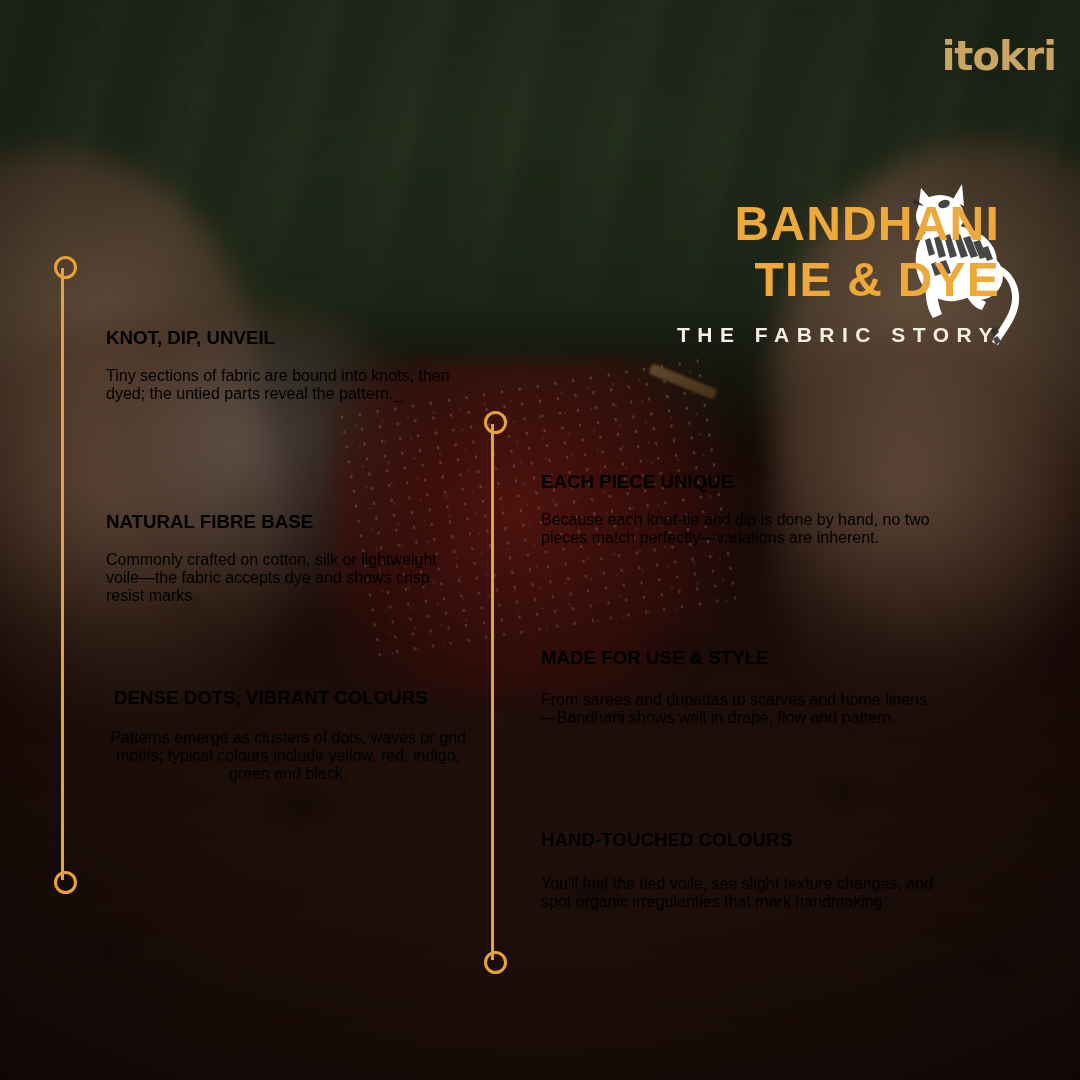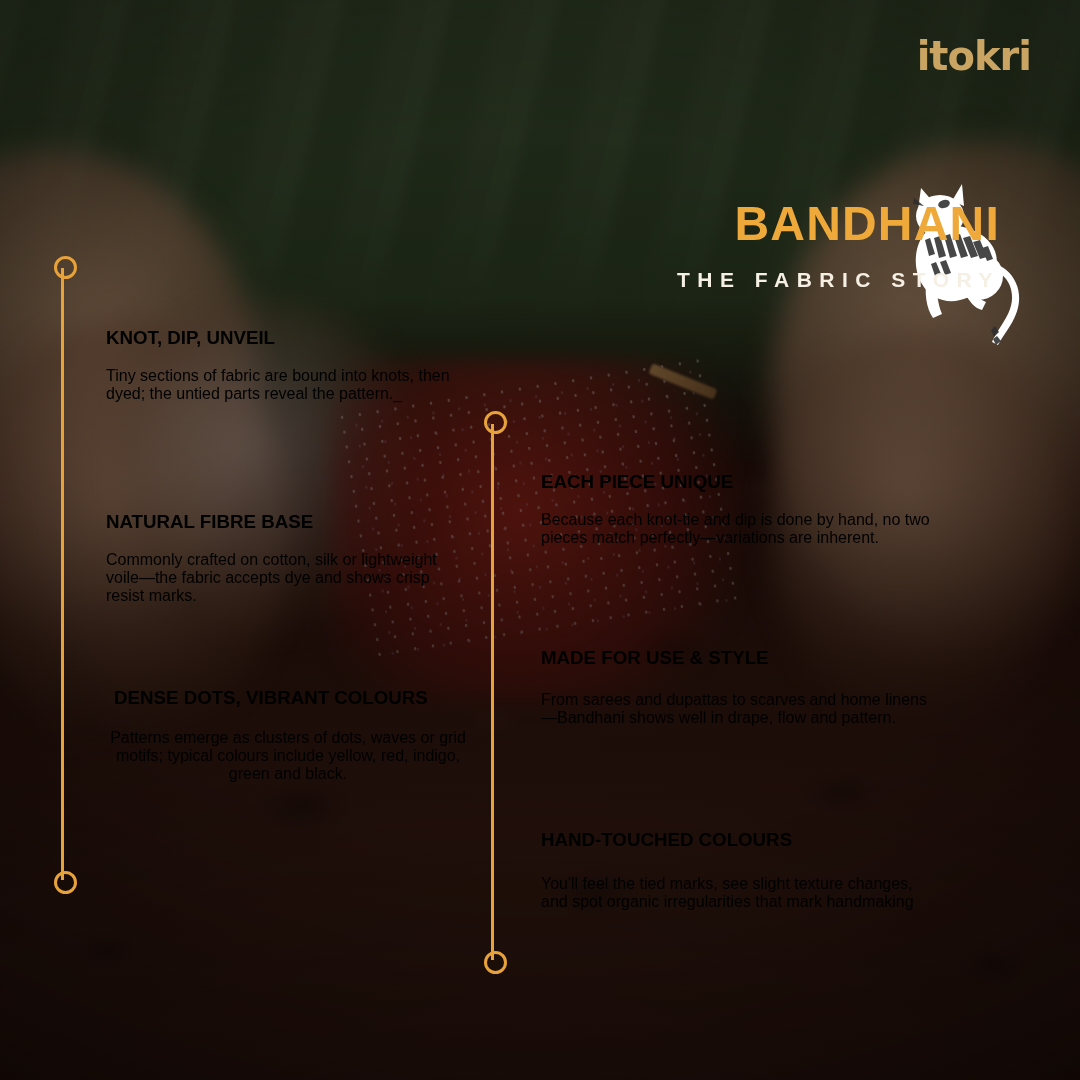--- a/index.html
+++ b/index.html
@@ -109,21 +109,21 @@
       linear-gradient(180deg, rgba(0,0,0,.30) 0%, rgba(0,0,0,.42) 26%, rgba(0,0,0,.50) 52%, rgba(0,0,0,.58) 78%, rgba(0,0,0,.62) 100%);
   }
   .bg-vignette{
     background:radial-gradient(120% 85% at 50% 45%, rgba(0,0,0,0) 38%, rgba(0,0,0,.45) 78%, rgba(0,0,0,.68) 100%);
   }
 
   
   .content{position:absolute;inset:0;}
 
   .logo{
-    position:absolute;right:49px;top:36px;
+    position:absolute;right:24px;top:36px;
     font-size:40px;font-weight:700;letter-spacing:-1px;
     color:#c9a463;
     font-family:"DejaVu Sans", sans-serif;
     line-height:1;
   }
 
   
   .title-block{
     position:absolute;left:540px;top:196px;width:460px;
     text-align:right;
@@ -233,20 +233,21 @@
           <path d="M36 86 l5 12 -6 2 -4 -12 Z"></path>
           <path d="M46 84 l5 13 -6 2 -5 -13 Z"></path>
           <path d="M95 150 l4 6 -5 5 -3 -7 Z"></path>
           <path d="M97 160 l4 5 -5 4 -3 -6 Z"></path>
         </g>
       </svg>
     </div>
 
     <div class="title-block">
       <div class="title-l1">BANDHANI</div>
+      <div class="title-l2">TIE &amp; DYE</div>
       <div class="subtitle">THE FABRIC STORY</div>
     </div>
 
     <div class="rail rail-left"></div>
     <div class="node node-l-top"></div>
     <div class="node node-l-bot"></div>
 
     <div class="rail rail-right"></div>
     <div class="node node-r-top"></div>
     <div class="node node-r-bot"></div>
@@ -271,17 +272,17 @@
       <p style="margin-top:18px;">Because each knot-tie and dip is done by hand, no two pieces match perfectly—variations are inherent.</p>
     </div>
 
     <div class="col col-right" style="top:628px;">
       <h3>MADE FOR USE &amp; STYLE</h3>
       <p style="margin-top:22px;">From sarees and dupattas to scarves and home linens—Bandhani shows well in drape, flow and pattern.</p>
     </div>
 
     <div class="col col-right" style="top:810px;">
       <h3>HAND-TOUCHED COLOURS</h3>
-      <p style="margin-top:24px;">You'll feel the tied marks, see slight texture changes, and spot organic irregularities that mark handmaking</p>
+      <p style="margin-top:24px;">You'll feel the tied voile, see slight texture changes, and spot organic irregularities that mark handmaking</p>
     </div>
 
   </div>
 </div>
 
 </body></html>

